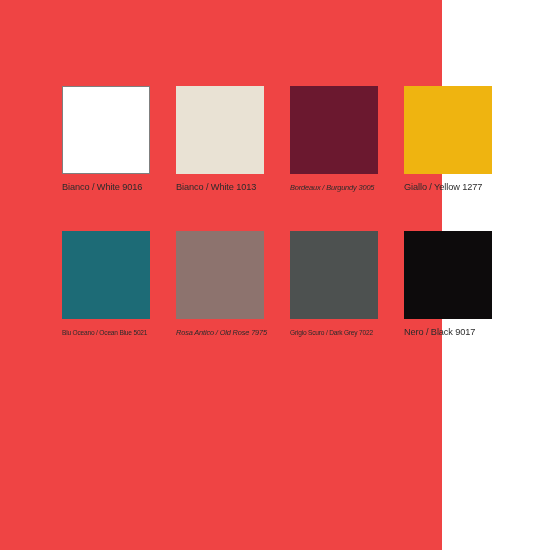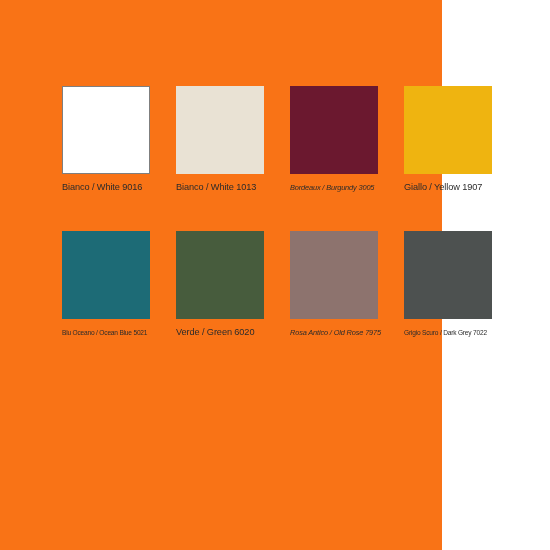--- a/index.html
+++ b/index.html
@@ -12,21 +12,21 @@
     height: 550px;
     background: #ffffff;
     font-family: "Liberation Sans", sans-serif;
     overflow: hidden;
   }
 
   #palette-sheet {
     position: relative;
     width: 442px;
     height: 550px;
-    background: #f97316;
+    background: #ef4444;
     box-sizing: border-box;
     padding-left: 13px;
   }
 
   #swatch-grid {
     position: absolute;
     left: 62px;
     top: 86px;
     width: 430px;
     display: grid;
@@ -86,32 +86,32 @@
       <div class="swatch-cell">
         <div class="swatch-chip" style="background-color: rgb(233, 226, 212);"></div>
         <span class="swatch-label">Bianco / White 1013</span>
       </div>
       <div class="swatch-cell">
         <div class="swatch-chip" style="background-color: rgb(107, 24, 47);"></div>
         <span class="swatch-label size-sm">Bordeaux / Burgundy 3005</span>
       </div>
       <div class="swatch-cell">
         <div class="swatch-chip" style="background-color: rgb(239, 180, 16);"></div>
-        <span class="swatch-label">Giallo / Yellow 1907</span>
+        <span class="swatch-label">Giallo / Yellow 1277</span>
       </div>
       <div class="swatch-cell">
         <div class="swatch-chip" style="background-color: rgb(29, 107, 118);"></div>
         <span class="swatch-label size-xs">Blu Oceano / Ocean Blue 5021</span>
-      </div>
-      <div class="swatch-cell">
-        <div class="swatch-chip" style="background-color: rgb(71, 92, 61);"></div>
-        <span class="swatch-label">Verde / Green 6020</span>
       </div>
       <div class="swatch-cell">
         <div class="swatch-chip" style="background-color: rgb(141, 115, 110);"></div>
         <span class="swatch-label size-sm">Rosa Antico / Old Rose 7975</span>
       </div>
       <div class="swatch-cell">
         <div class="swatch-chip" style="background-color: rgb(77, 81, 80);"></div>
         <span class="swatch-label size-xs">Grigio Scuro / Dark Grey 7022</span>
       </div>
+      <div class="swatch-cell">
+        <div class="swatch-chip" style="background-color: rgb(13, 11, 12);"></div>
+        <span class="swatch-label">Nero / Black 9017</span>
+      </div>
     </div>
 </div>
 
 </body></html>

